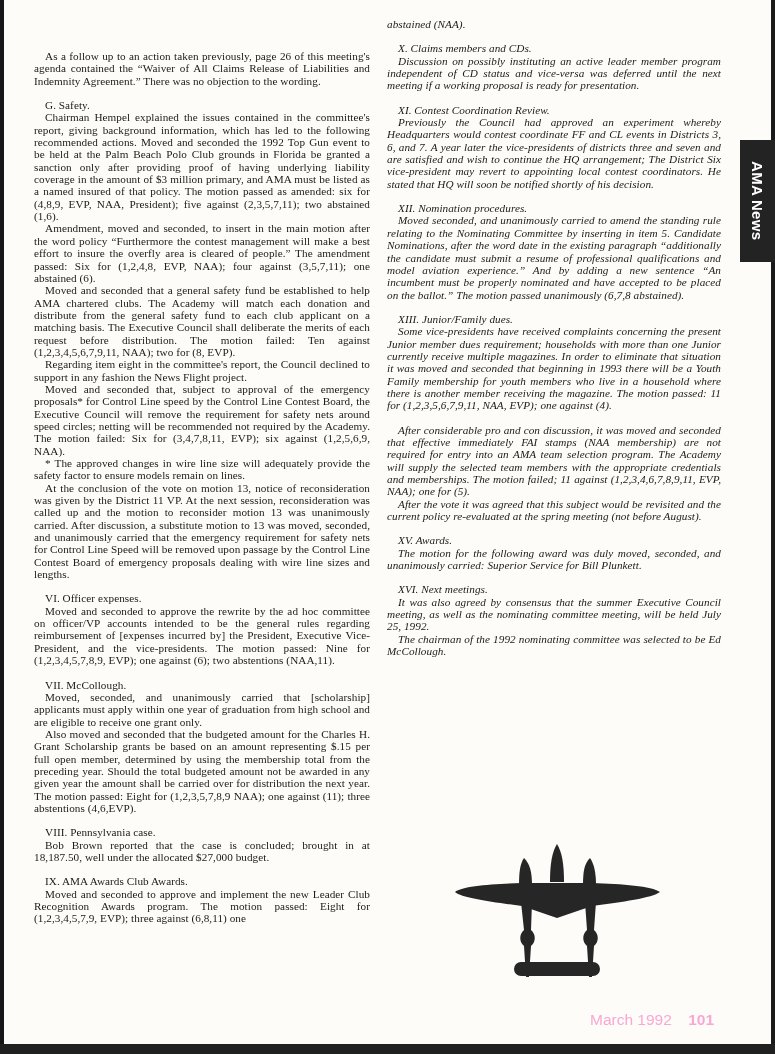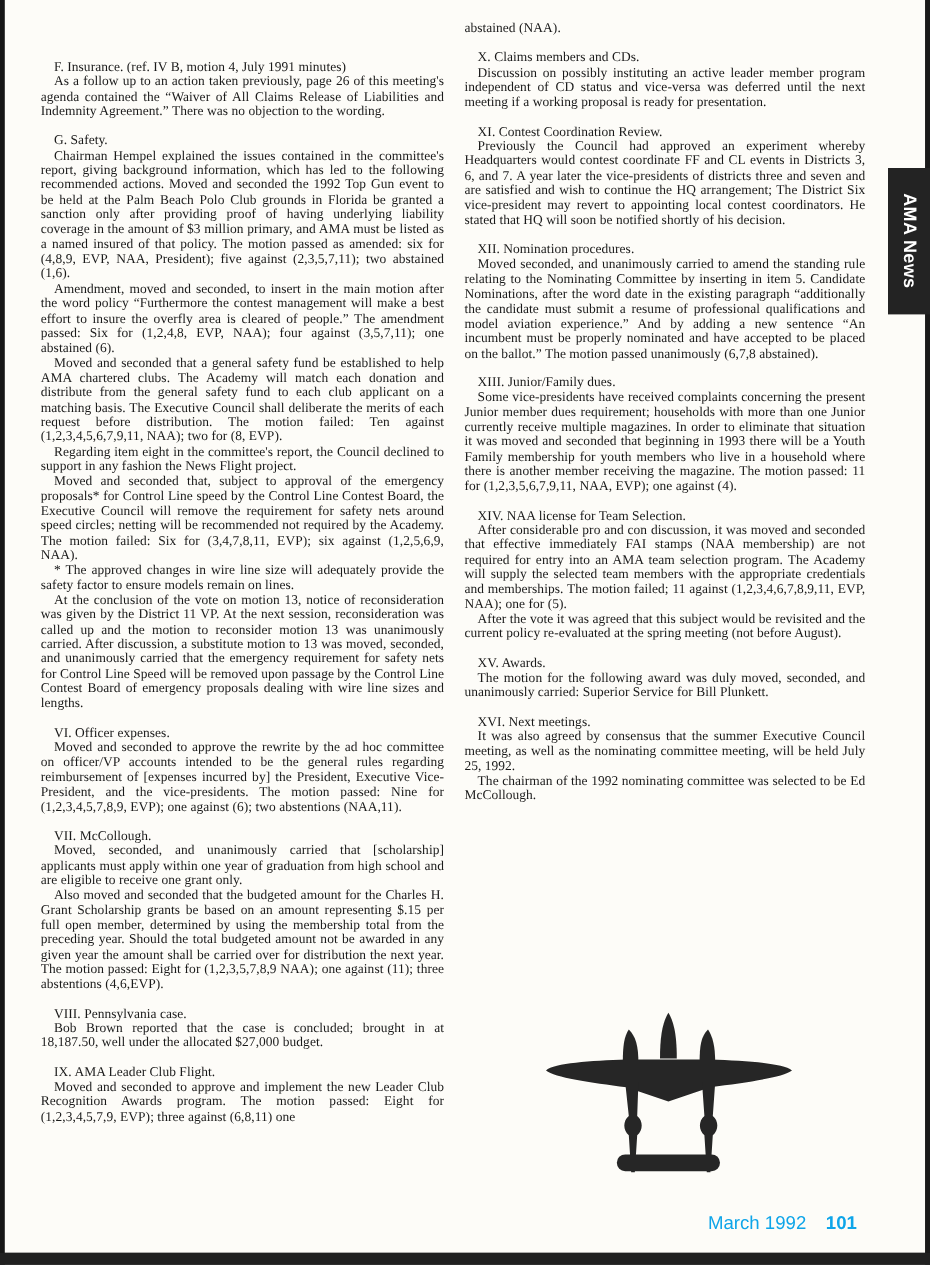--- a/index.html
+++ b/index.html
@@ -18,55 +18,54 @@
     position: absolute; left: 0; top: 1044px; width: 775px; height: 10px; background: #202020;
   }
   .left-edge {
     position: absolute; left: 0; top: 0; width: 4px; height: 1054px; background: #161616;
   }
   .col {
     position: absolute; top: 50px; font-size: 11.2px; line-height: 12.35px; color: #1a1a1a;
     text-align: justify; letter-spacing: 0.05px;
   }
   .col-left { left: 34px; width: 336px; }
-  .col-right { left: 387px; width: 334px; top: 18px; }
+  .col-right { left: 387px; width: 334px; top: 18px; font-style: italic; }
   .col p { margin: 0; text-indent: 11px; }
   .col p.noindent { text-indent: 0; }
   .col .heading { margin: 0; text-indent: 11px; text-align: left; }
   .col .section { margin-bottom: 12px; }
   .section-tab {
     position: absolute; left: 740px; top: 140px; width: 35px; height: 122px; background: #232323;
     display: flex; align-items: center; justify-content: center;
   }
   .section-tab span {
     writing-mode: vertical-rl; color: #ffffff; font-family: "Liberation Sans", "DejaVu Sans", sans-serif;
     font-weight: bold; font-size: 15px; letter-spacing: 0.3px;
   }
   .plane {
     position: absolute; left: 452px; top: 842px; width: 215px; height: 135px;
   }
   .footer {
     position: absolute; top: 1011px; left: 590px; font-family: "Liberation Sans", "DejaVu Sans", sans-serif;
-    font-size: 15.5px; color: #0ea5e9;
+    font-size: 15.5px; color: #f9a8d4;
   }
   .footer .date { margin-right: 12px; }
   .footer .pnum { font-weight: bold; }
 </style>
 </head>
 <body>
 
 <div class="left-edge"></div>
 <div class="page">
 </div>
 <div class="right-edge"></div>
 <div class="bottom-edge"></div>
 
 <div class="col col-left" id="col-left">
     <div class="section">
-      <p class="heading">F. Insurance. (ref. IV B, motion 4, July 1991 minutes)</p>
       <p>As a follow up to an action taken previously, page 26 of this meeting's agenda contained the “Waiver of All Claims Release of Liabilities and Indemnity Agreement.” There was no objection to the wording.</p>
     </div>
     <div class="section">
       <p class="heading">G. Safety.</p>
       <p>Chairman Hempel explained the issues contained in the committee's report, giving background information, which has led to the following recommended actions. Moved and seconded the 1992 Top Gun event to be held at the Palm Beach Polo Club grounds in Florida be granted a sanction only after providing proof of having underlying liability coverage in the amount of $3 million primary, and AMA must be listed as a named insured of that policy. The motion passed as amended: six for (4,8,9, EVP, NAA, President); five against (2,3,5,7,11); two abstained (1,6).</p>
       <p>Amendment, moved and seconded, to insert in the main motion after the word policy “Furthermore the contest management will make a best effort to insure the overfly area is cleared of people.” The amendment passed: Six for (1,2,4,8, EVP, NAA); four against (3,5,7,11); one abstained (6).</p>
       <p>Moved and seconded that a general safety fund be established to help AMA chartered clubs. The Academy will match each donation and distribute from the general safety fund to each club applicant on a matching basis. The Executive Council shall deliberate the merits of each request before distribution. The motion failed: Ten against (1,2,3,4,5,6,7,9,11, NAA); two for (8, EVP).</p>
       <p>Regarding item eight in the committee's report, the Council declined to support in any fashion the News Flight project.</p>
       <p>Moved and seconded that, subject to approval of the emergency proposals* for Control Line speed by the Control Line Contest Board, the Executive Council will remove the requirement for safety nets around speed circles; netting will be recommended not required by the Academy. The motion failed: Six for (3,4,7,8,11, EVP); six against (1,2,5,6,9, NAA).</p>
       <p>* The approved changes in wire line size will adequately provide the safety factor to ensure models remain on lines.</p>
@@ -79,21 +78,21 @@
     <div class="section">
       <p class="heading">VII. McCollough.</p>
       <p>Moved, seconded, and unanimously carried that [scholarship] applicants must apply within one year of graduation from high school and are eligible to receive one grant only.</p>
       <p>Also moved and seconded that the budgeted amount for the Charles H. Grant Scholarship grants be based on an amount representing $.15 per full open member, determined by using the membership total from the preceding year. Should the total budgeted amount not be awarded in any given year the amount shall be carried over for distribution the next year. The motion passed: Eight for (1,2,3,5,7,8,9 NAA); one against (11); three abstentions (4,6,EVP).</p>
     </div>
     <div class="section">
       <p class="heading">VIII. Pennsylvania case.</p>
       <p>Bob Brown reported that the case is concluded; brought in at 18,187.50, well under the allocated $27,000 budget.</p>
     </div>
     <div class="section">
-      <p class="heading">IX. AMA Leader Club Flight.</p>
+      <p class="heading">IX. AMA Awards Club Awards.</p>
       <p>Moved and seconded to approve and implement the new Leader Club Recognition Awards program. The motion passed: Eight for (1,2,3,4,5,7,9, EVP); three against (6,8,11) one</p>
     </div>
   </div>
 <div class="col col-right" id="col-right">
   <p class="noindent" style="margin-bottom:12px;">abstained (NAA).</p>
 <div class="section">
       <p class="heading">X. Claims members and CDs.</p>
       <p>Discussion on possibly instituting an active leader member program independent of CD status and vice-versa was deferred until the next meeting if a working proposal is ready for presentation.</p>
     </div>
     <div class="section">
@@ -102,21 +101,20 @@
     </div>
     <div class="section">
       <p class="heading">XII. Nomination procedures.</p>
       <p>Moved seconded, and unanimously carried to amend the standing rule relating to the Nominating Committee by inserting in item 5. Candidate Nominations, after the word date in the existing paragraph “additionally the candidate must submit a resume of professional qualifications and model aviation experience.” And by adding a new sentence “An incumbent must be properly nominated and have accepted to be placed on the ballot.” The motion passed unanimously (6,7,8 abstained).</p>
     </div>
     <div class="section">
       <p class="heading">XIII. Junior/Family dues.</p>
       <p>Some vice-presidents have received complaints concerning the present Junior member dues requirement; households with more than one Junior currently receive multiple magazines. In order to eliminate that situation it was moved and seconded that beginning in 1993 there will be a Youth Family membership for youth members who live in a household where there is another member receiving the magazine. The motion passed: 11 for (1,2,3,5,6,7,9,11, NAA, EVP); one against (4).</p>
     </div>
     <div class="section">
-      <p class="heading">XIV. NAA license for Team Selection.</p>
       <p>After considerable pro and con discussion, it was moved and seconded that effective immediately FAI stamps (NAA membership) are not required for entry into an AMA team selection program. The Academy will supply the selected team members with the appropriate credentials and memberships. The motion failed; 11 against (1,2,3,4,6,7,8,9,11, EVP, NAA); one for (5).</p>
       <p>After the vote it was agreed that this subject would be revisited and the current policy re-evaluated at the spring meeting (not before August).</p>
     </div>
     <div class="section">
       <p class="heading">XV. Awards.</p>
       <p>The motion for the following award was duly moved, seconded, and unanimously carried: Superior Service for Bill Plunkett.</p>
     </div>
     <div class="section">
       <p class="heading">XVI. Next meetings.</p>
       <p>It was also agreed by consensus that the summer Executive Council meeting, as well as the nominating committee meeting, will be held July 25, 1992.</p>

